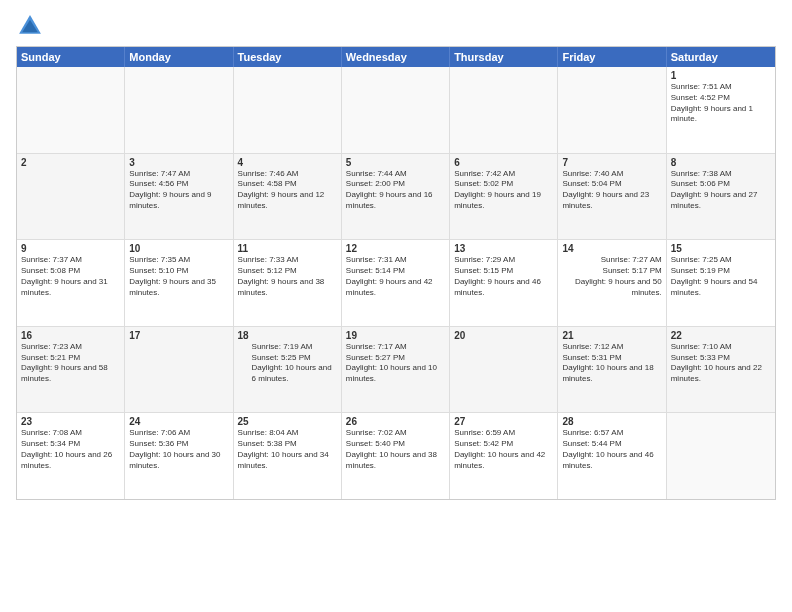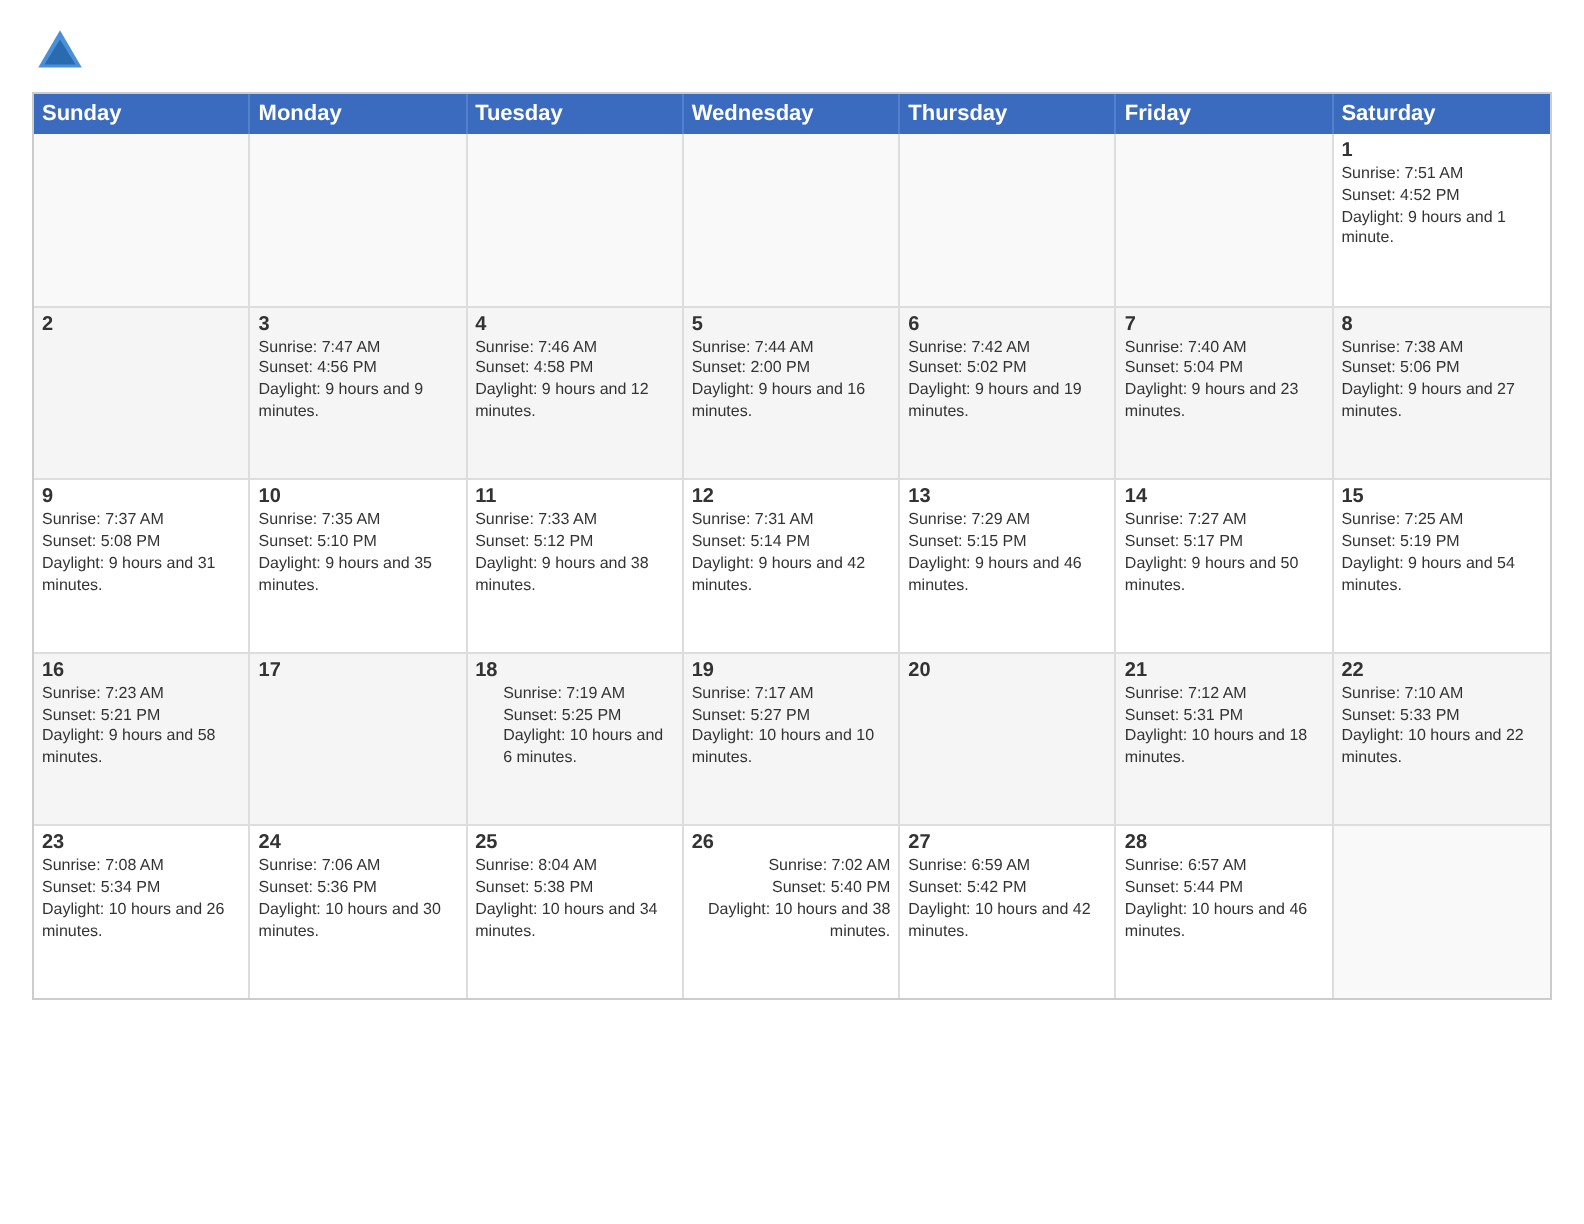--- a/index.html
+++ b/index.html
@@ -221,21 +221,21 @@
 Daylight: 9 hours and 42 minutes.</div>
           </div>
           <div class="cal-cell">
             <span class="day-num">13</span>
             <div class="cell-info" style="white-space: pre-line;">Sunrise: 7:29 AM
 Sunset: 5:15 PM
 Daylight: 9 hours and 46 minutes.</div>
           </div>
           <div class="cal-cell">
             <span class="day-num">14</span>
-            <div class="cell-info" style="white-space: pre-line;">Sunrise: 7:27 AM
+            <div class="cell-info" style="white-space: pre-line; text-align: right;">Sunrise: 7:27 AM
 Sunset: 5:17 PM
 Daylight: 9 hours and 50 minutes.</div>
           </div>
           <div class="cal-cell">
             <span class="day-num">15</span>
             <div class="cell-info" style="white-space: pre-line;">Sunrise: 7:25 AM
 Sunset: 5:19 PM
 Daylight: 9 hours and 54 minutes.</div>
           </div>
         </div>
@@ -291,21 +291,21 @@
 Daylight: 10 hours and 30 minutes.</div>
           </div>
           <div class="cal-cell">
             <span class="day-num">25</span>
             <div class="cell-info" style="white-space: pre-line;">Sunrise: 8:04 AM
 Sunset: 5:38 PM
 Daylight: 10 hours and 34 minutes.</div>
           </div>
           <div class="cal-cell">
             <span class="day-num">26</span>
-            <div class="cell-info" style="white-space: pre-line; text-align: right;">Sunrise: 7:02 AM
+            <div class="cell-info" style="white-space: pre-line;">Sunrise: 7:02 AM
 Sunset: 5:40 PM
 Daylight: 10 hours and 38 minutes.</div>
           </div>
           <div class="cal-cell">
             <span class="day-num">27</span>
             <div class="cell-info" style="white-space: pre-line;">Sunrise: 6:59 AM
 Sunset: 5:42 PM
 Daylight: 10 hours and 42 minutes.</div>
           </div>
           <div class="cal-cell">

